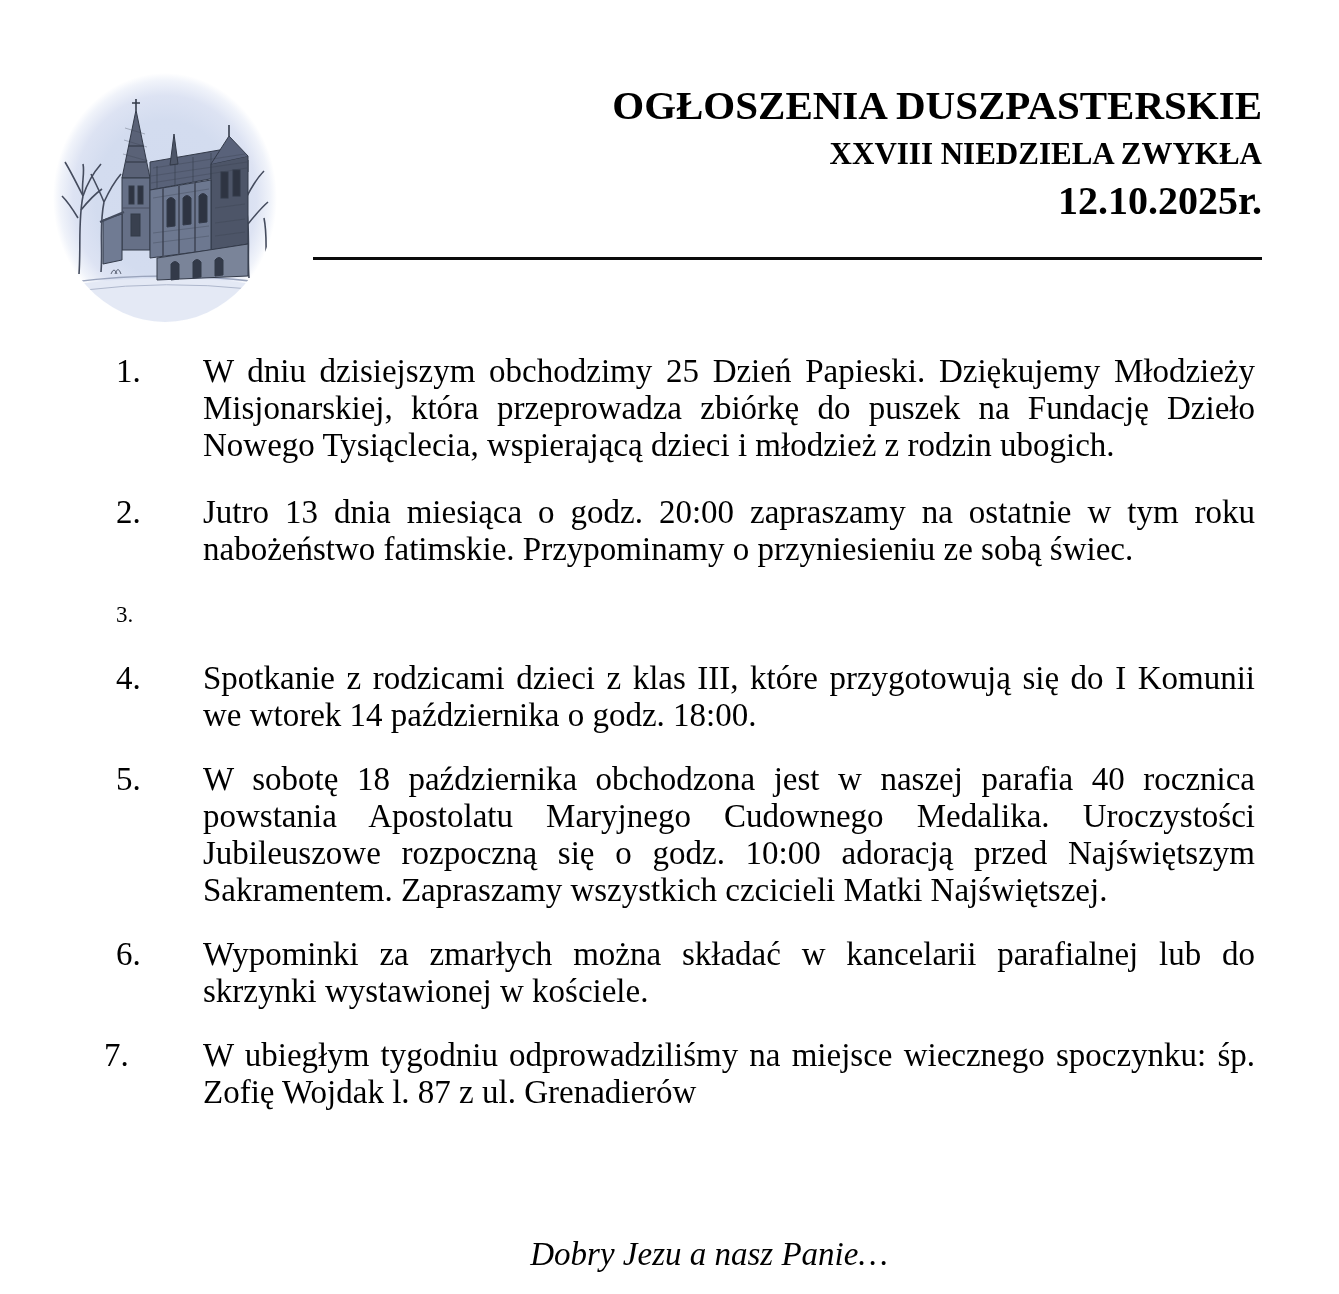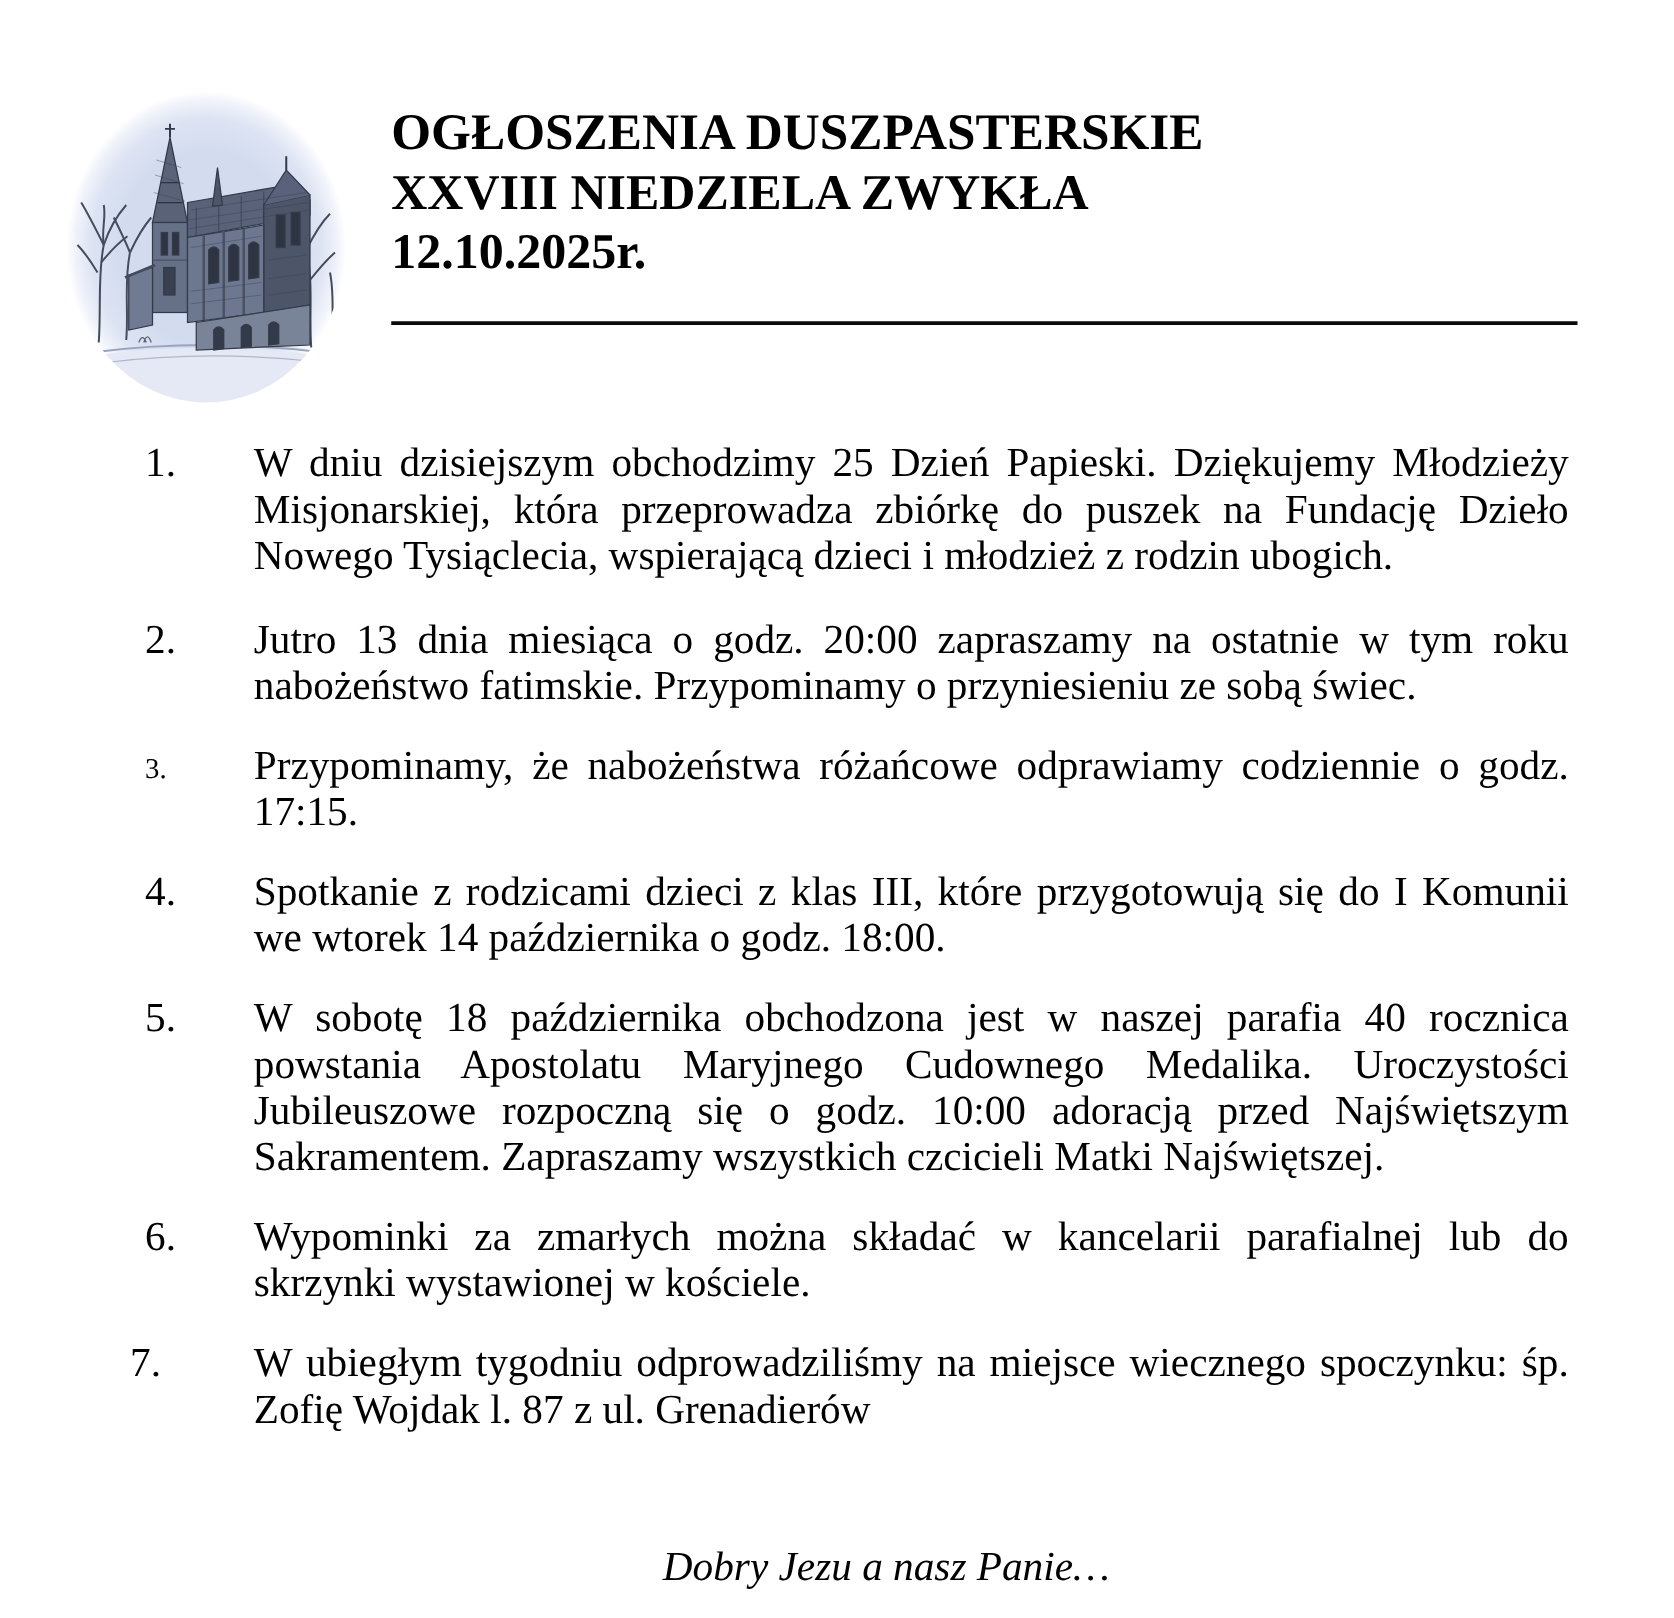--- a/index.html
+++ b/index.html
@@ -10,23 +10,23 @@
     color: #000000;
     position: relative;
     overflow: hidden;
   }
   .page { position: absolute; inset: 0; }
 
   
   .church { position: absolute; left: 45px; top: 68px; width: 240px; height: 260px; }
 
   
-  .header { position: absolute; left: 313px; top: 80px; width: 949px; text-align: left; }
+  .header { position: absolute; left: 313px; top: 80px; width: 949px; text-align: right; }
   .title-main { font-size: 41px; font-weight: 700; line-height: 50px; white-space: nowrap; }
-  .title-sub  { font-size: 40px; font-weight: 700; line-height: 48px; white-space: nowrap; }
+  .title-sub  { font-size: 31px; font-weight: 700; line-height: 48px; white-space: nowrap; }
   .title-date { font-size: 40px; font-weight: 700; line-height: 46px; white-space: nowrap; }
   .rule { position: absolute; left: 313px; top: 257px; width: 949px; height: 3px; background: #0b0b0b; }
 
   
   .list { position: absolute; left: 0; top: 353px; width: 1255px; }
   .item { display: flex; margin: 0 0 27px 0; }
   .item.first { margin-bottom: 30px; }
   .num {
     flex: 0 0 163px; box-sizing: border-box; padding-left: 116px;
     font-size: 33px; line-height: 37px;
@@ -175,21 +175,20 @@
       <div class="text">W dniu dzisiejszym obchodzimy 25 Dzień Papieski. Dziękujemy Młodzieży Misjonarskiej, która przeprowadza zbiórkę do puszek na Fundację Dzieło Nowego Tysiąclecia, wspierającą dzieci i młodzież z rodzin ubogich.</div>
     </div>
 
     <div class="item">
       <div class="num">2.</div>
       <div class="text">Jutro 13 dnia miesiąca o godz. 20:00 zapraszamy na ostatnie w tym roku nabożeństwo fatimskie. Przypominamy o przyniesieniu ze sobą świec.</div>
     </div>
 
     <div class="item">
       <div class="num small">3.</div>
-      <div class="text">Przypominamy, że nabożeństwa różańcowe odprawiamy codziennie o godz. 17:15.</div>
     </div>
 
     <div class="item">
       <div class="num">4.</div>
       <div class="text">Spotkanie z rodzicami dzieci z klas III, które przygotowują się do I Komunii we wtorek 14 października o godz. 18:00.</div>
     </div>
 
     <div class="item">
       <div class="num">5.</div>
       <div class="text">W sobotę 18 października obchodzona jest w naszej parafia 40 rocznica powstania Apostolatu Maryjnego Cudownego Medalika. Uroczystości Jubileuszowe  rozpoczną się o godz. 10:00 adoracją przed Najświętszym Sakramentem. Zapraszamy wszystkich czcicieli Matki Najświętszej.</div>

